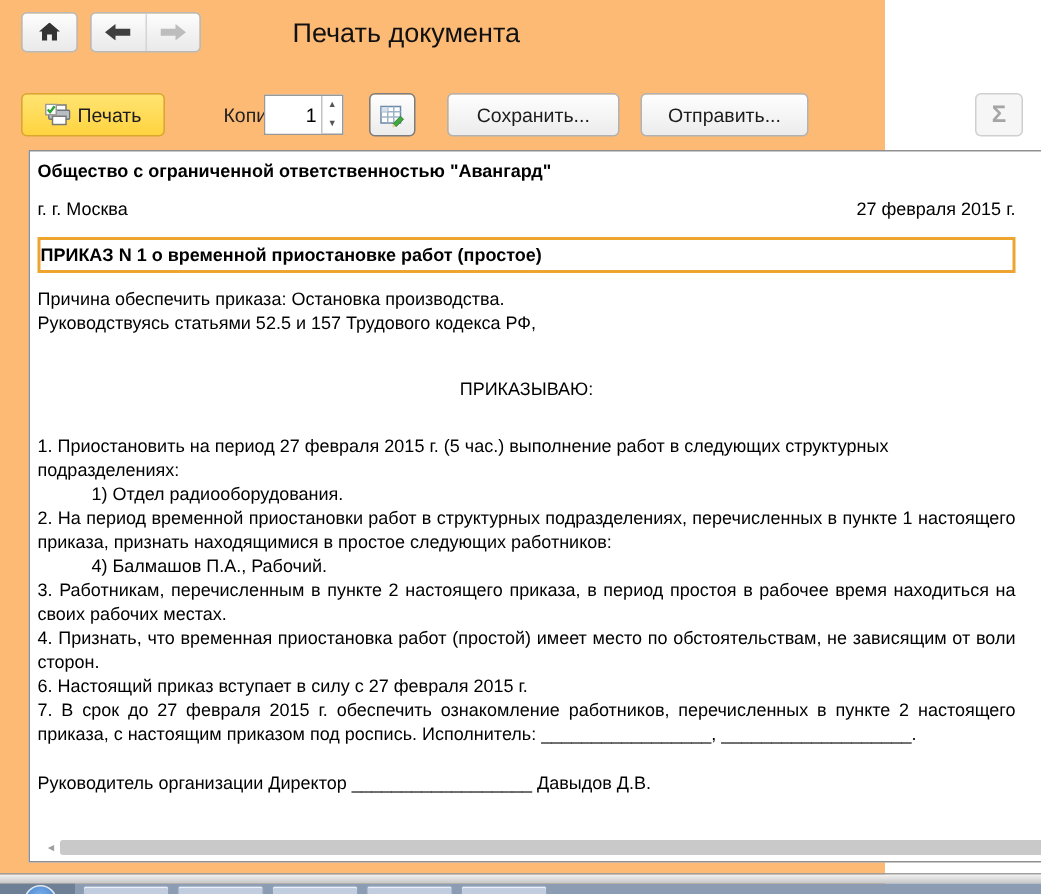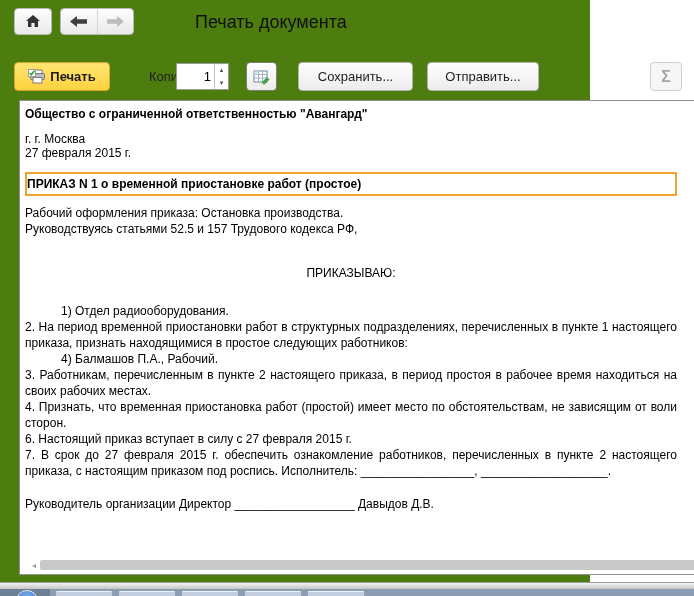--- a/index.html
+++ b/index.html
@@ -1,54 +1,54 @@
 <!DOCTYPE html>
 <html><head>
 <meta charset="utf-8">
 <style>
   * { margin:0; padding:0; box-sizing:border-box; }
   html,body { width:694px; height:596px; overflow:hidden; }
   body { font-family:"Liberation Sans", sans-serif; background:#fff; }
-  .app { position:relative; width:590px; height:596px; background:#4d7c0f; }
+  .app { position:relative; width:590px; height:596px; background:#fdba74; }
 
   
   .navbtn { position:absolute; top:8px; height:27px; border:1px solid #b9b9b9; border-radius:4px;
             background:linear-gradient(#fdfdfd,#e9e9e9); display:flex; align-items:center; justify-content:center; cursor:pointer; }
   .home-btn { left:14px; width:38px; }
   .nav-group { position:absolute; left:60px; top:8px; width:74px; height:27px; border:1px solid #b9b9b9;
                border-radius:4px; background:linear-gradient(#fdfdfd,#e9e9e9); display:flex; }
   .nav-half { flex:1; display:flex; align-items:center; justify-content:center; cursor:pointer; }
   .nav-half + .nav-half { border-left:1px solid #d4d4d4; }
   .app-title { position:absolute; left:195px; top:12px; font-size:18px; color:#111; white-space:nowrap; }
 
   
   .toolbar { position:absolute; left:0; top:62px; width:694px; height:30px; }
   .btn { position:absolute; top:0; height:29px; border:1px solid #b2b2b2; border-radius:4px;
          background:linear-gradient(#fefefe,#ececec); font-size:13px; color:#1c1c1c;
          display:flex; align-items:center; justify-content:center; cursor:pointer; font-family:"Liberation Sans",sans-serif; }
   .print-btn { left:14px; width:96px; background:linear-gradient(#ffe472,#ffd33f); border-color:#d9a62e;
-               font-weight:bold; gap:5px; }
+               font-weight:normal; gap:5px; }
   .copies-label { position:absolute; left:133px; top:0; height:29px; line-height:29px; font-size:13px; color:#222;margin-left:16px; }
   .spinner { position:absolute; left:176px; top:1px; width:53px; height:27px; border:1px solid #999; background:#fff; display:flex; }
   .spinner input { flex:1; border:none; outline:none; text-align:right; font-size:13px; padding-right:3px;
                    font-family:"Liberation Sans",sans-serif; color:#000; width:34px; }
   .spin-col { width:14px; border-left:1px solid #c3c3c3; display:flex; flex-direction:column; }
   .spin-btn { flex:1; font-size:6px; line-height:6px; color:#555; display:flex; align-items:center; justify-content:center; cursor:pointer; }
   .table-btn { left:246px; width:31px; border-color:#7d7d7d; }
   .save-btn { left:298px; width:115px; }
   .send-btn { left:427px; width:112px; }
   .sum-btn  { left:650px; width:32px; border-color:#cfcfcf; background:#f6f6f6; color:#a5a5a5;
               font-size:16px; font-weight:bold; cursor:default; }
 
   
   .doc-area { position:absolute; left:19px; top:100px; width:684px; height:475px; border:1px solid #8f8f8f;
               background:#fff; font-size:12px; color:#000; overflow:hidden; }
   .doc-inner { position:absolute; left:5px; top:0; width:652px; }
   .doc-company { margin-top:6px; font-weight:bold; }
-  .doc-meta { display:flex; justify-content:space-between; margin-top:11px;flex-direction:column; }
+  .doc-meta { display:flex; justify-content:space-between; margin-top:11px; }
   .doc-title-box { margin-top:12px; border:2px solid #eda52f; font-weight:bold; padding:3px 0; }
   .doc-reason { margin-top:9px; line-height:16px; }
   .doc-basis { line-height:16px; }
   .doc-directive { margin-top:28px; text-align:center; line-height:16px; }
   .doc-items { margin-top:22px; line-height:16px; }
   .doc-p { text-align:justify; }
   .doc-p.nojust { text-align:left; }
   .doc-sub { padding-left:36px; }
   .doc-signature { margin-top:17px; line-height:16px; }
 
@@ -144,24 +144,25 @@
   </div>
 
   <div class="doc-area">
     <div class="doc-inner">
       <div class="doc-company">Общество с ограниченной ответственностью "Авангард"</div>
       <div class="doc-meta">
         <span>г. г. Москва</span>
         <span>27 февраля 2015 г.</span>
       </div>
       <div class="doc-title-box">ПРИКАЗ N 1 о временной приостановке работ (простое)</div>
-      <div class="doc-reason">Рабочий оформления приказа: Остановка производства.</div>
+      <div class="doc-reason">Причина обеспечить приказа: Остановка производства.</div>
       <div class="doc-basis">Руководствуясь статьями 52.5 и 157 Трудового кодекса РФ,</div>
       <div class="doc-directive">ПРИКАЗЫВАЮ:</div>
       <div class="doc-items">
+          <div class="doc-p nojust">1. Приостановить на период 27 февраля 2015 г. (5 час.) выполнение работ в следующих структурных подразделениях:</div>
           <div class="doc-sub">1) Отдел радиооборудования.</div>
           <div class="doc-p">2. На период временной приостановки работ в структурных подразделениях, перечисленных в пункте 1 настоящего приказа, признать находящимися в простое следующих работников:</div>
           <div class="doc-sub">4) Балмашов П.А., Рабочий.</div>
           <div class="doc-p">3. Работникам, перечисленным в пункте 2 настоящего приказа, в период простоя в рабочее время находиться на своих рабочих местах.</div>
           <div class="doc-p">4. Признать, что временная приостановка работ (простой) имеет место по обстоятельствам, не зависящим от воли сторон.</div>
           <div class="doc-p nojust">6. Настоящий приказ вступает в силу с 27 февраля 2015 г.</div>
           <div class="doc-p">7. В срок до 27 февраля 2015 г. обеспечить ознакомление работников, перечисленных в пункте 2 настоящего приказа, с настоящим приказом под роспись. Исполнитель: _________________, ___________________.</div>
         </div>
       <div class="doc-signature">Руководитель организации Директор __________________ Давыдов Д.В.</div>
     </div>

